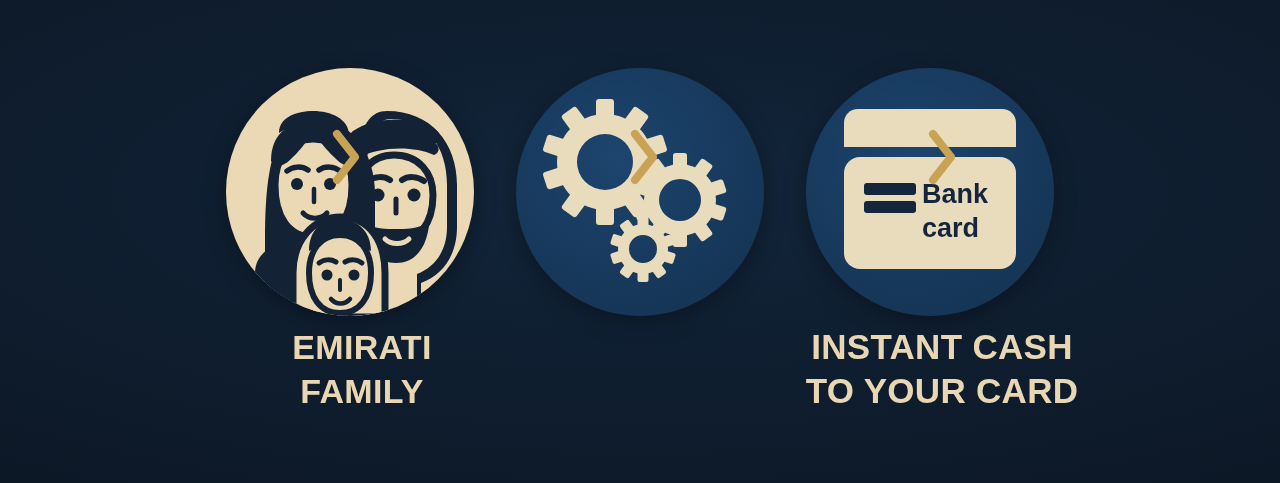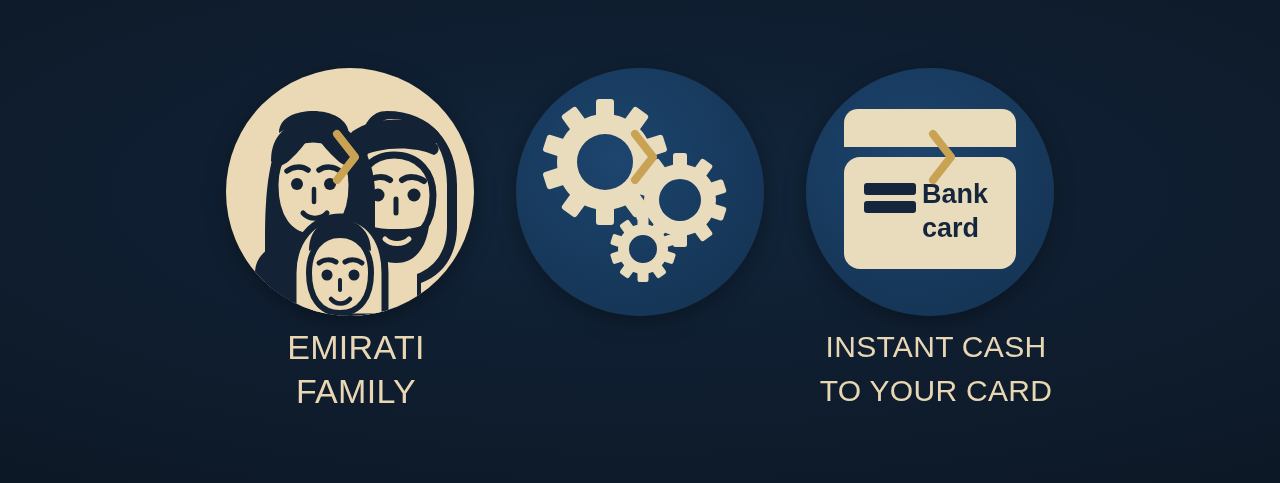--- a/index.html
+++ b/index.html
@@ -47,32 +47,32 @@
   }
   .circle.cream {
     background: #ead9b4;
   }
   .circle.navy {
     background: radial-gradient(circle at 42% 36%, #1d456e 0%, #17395c 55%, #143250 100%);
   }
   .label {
     position: absolute;
     top: 325px;
-    left: 6px;
+    left: 12px;
     width: 290px;
     text-align: center;
     color: #e8d7b2;
     font-family: "Liberation Sans", sans-serif;
-    font-weight: normal;
+    font-weight: bold;
     font-size: 34px;
     line-height: 44px;
     letter-spacing: 0.3px;
     white-space: pre-line;
   }
-  .label.wide { font-size: 30px; }
+  .label.wide { font-size: 35px; }
 
   .chevron {
     position: absolute;
     top: 130px;
     width: 26px;
     height: 54px;
     z-index: 5;
   }
   .chev-1 { left: 333px; }
   .chev-2 { left: 631px; }

